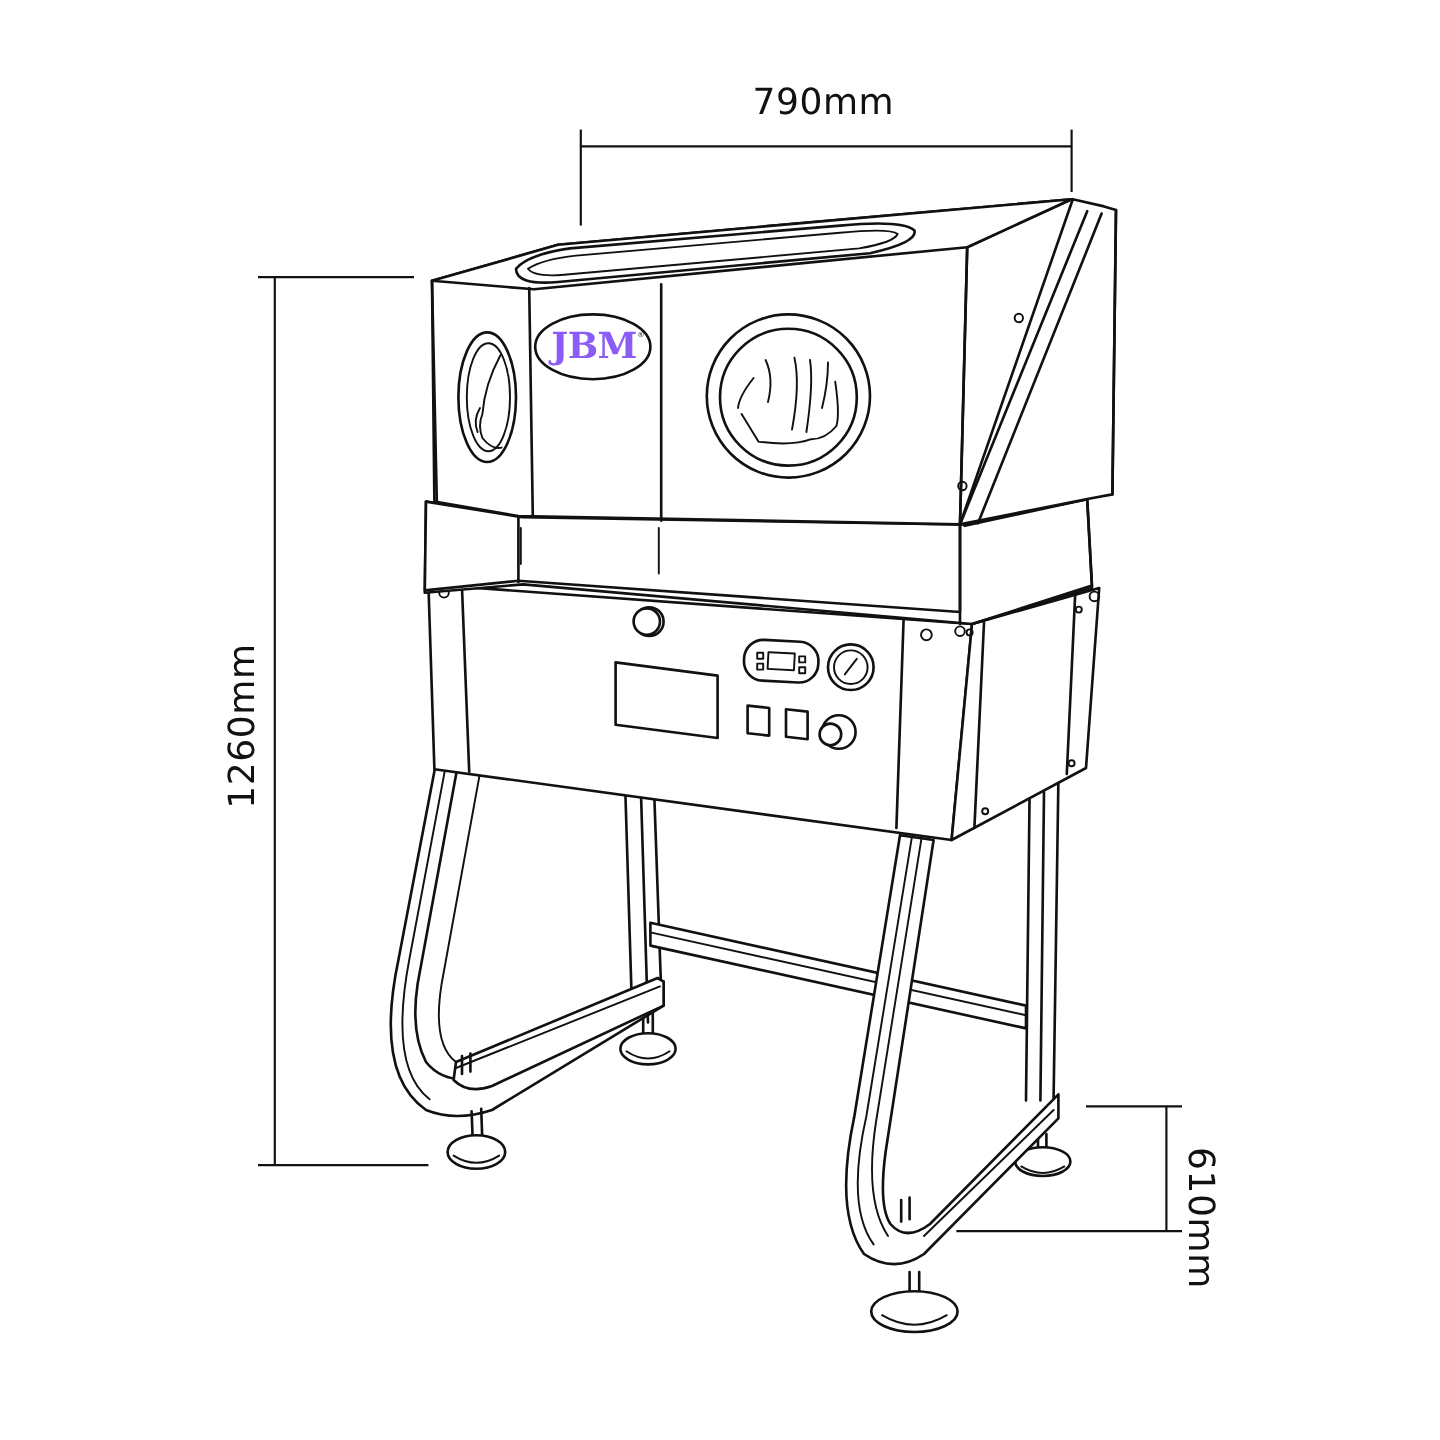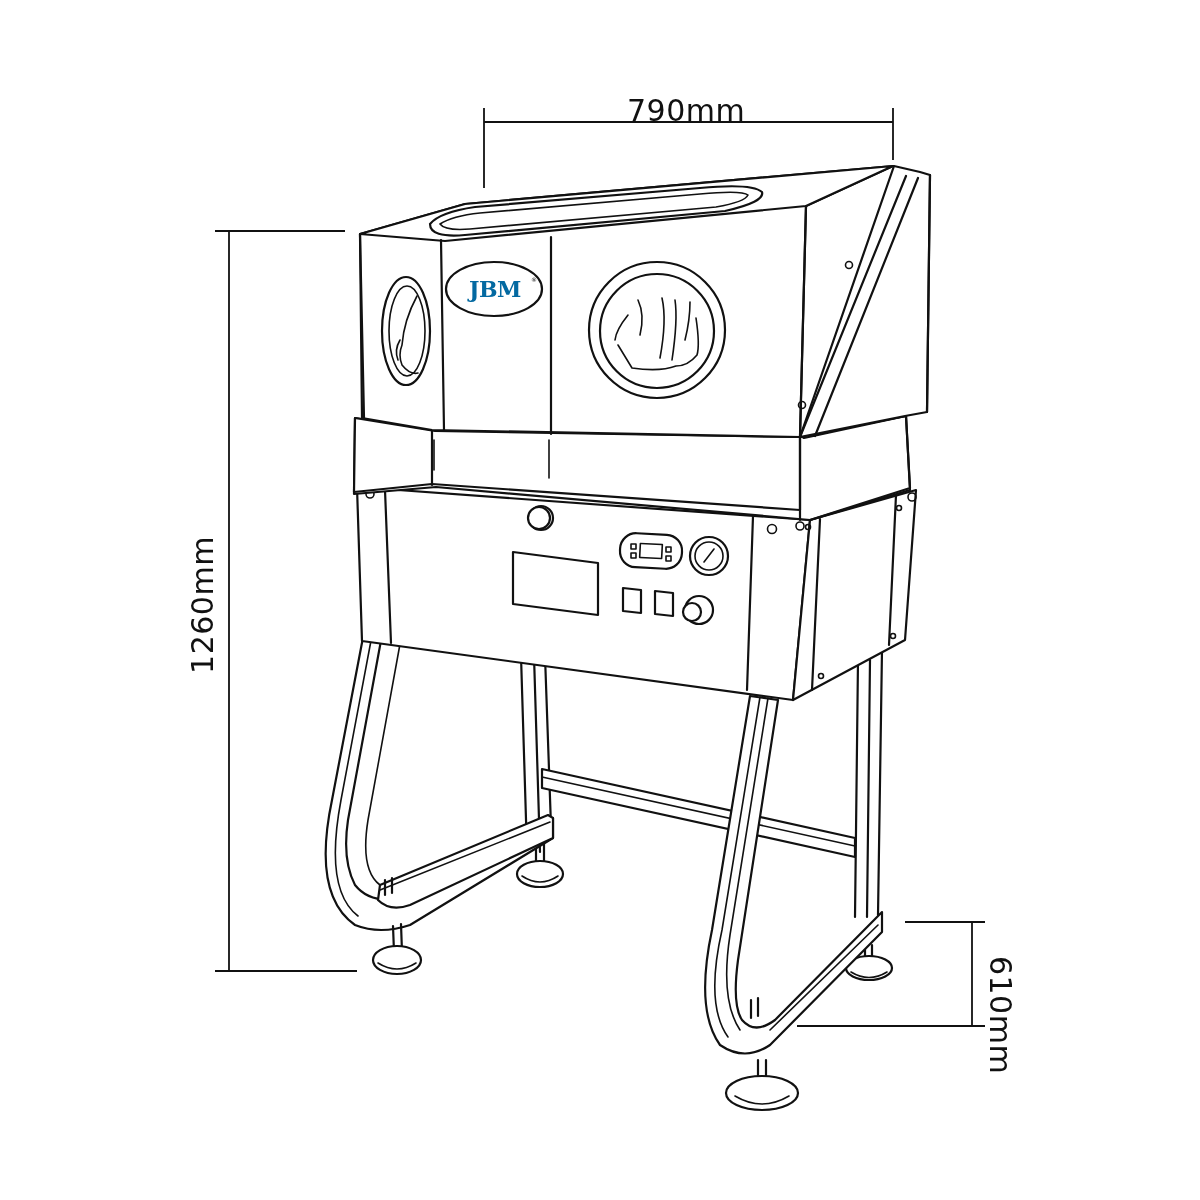--- a/index.html
+++ b/index.html
@@ -11,31 +11,31 @@
     svg .dim { fill: none; stroke: #111111; stroke-width: 1.8; }
     .dim-label {
       position: absolute;
       font-family: "DejaVu Sans", sans-serif;
       font-size: 30px;
       color: #111111;
       letter-spacing: 0.5px;
       white-space: nowrap;
       line-height: 1;
     }
-    .dim-width { left: 627px; top: 96px; }
+    .dim-width { left: 627px; top: 71px; }
     .dim-height { left: 203px; top: 605px; transform: translate(-50%, -50%) rotate(-90deg); }
     .dim-depth { left: 1000px; top: 1015px; transform: translate(-50%, -50%) rotate(90deg); }
     .logo-text {
       position: absolute;
       left: 495px; top: 289px;
       transform: translate(-50%, -50%);
       font-family: "DejaVu Serif", serif;
       font-weight: bold;
-      font-size: 22px;
-      color: #0369a1;
+      font-size: 30px;
+      color: #8b5cf6;
       letter-spacing: -0.5px;
       line-height: 1;
     }
     .logo-reg {
       position: absolute;
       left: 531px; top: 276px;
       font-family: "DejaVu Sans", sans-serif;
       font-size: 6px;
       color: #111111;
     }

